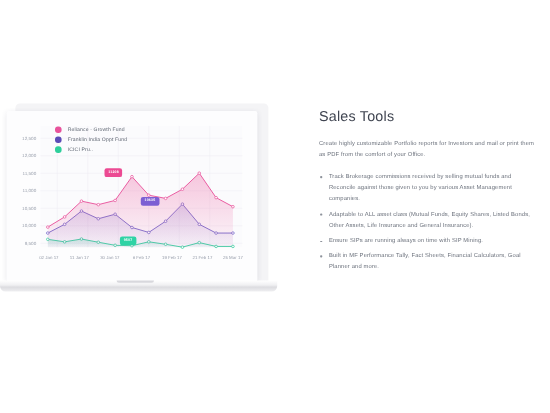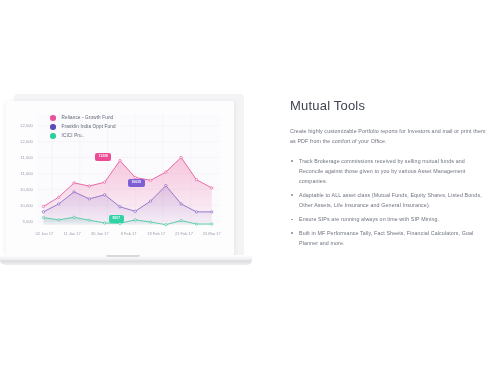--- a/index.html
+++ b/index.html
@@ -210,21 +210,21 @@
         <div class="badge indigo" style="left:122px; top:78px;">10635</div>
         <div class="badge green" style="left:103px; top:114px;">9507</div>
       </div>
     </div>
 
     <div class="laptop-base"></div>
     <div class="laptop-notch"></div>
   </div>
 
   <div class="copy">
-    <h1>Mutual Tools</h1>
+    <h1>Sales Tools</h1>
     <p class="lede">Create highly customizable Portfolio reports for Investors and mail or print them as PDF from the comfort of your Office.</p>
     <ul>
       <li>Track Brokerage commissions received by selling mutual funds and Reconcile against those given to you by various Asset Management companies.</li>
       <li>Adaptable to ALL asset class (Mutual Funds, Equity Shares, Listed Bonds, Other Assets, Life Insurance and General Insurance).</li>
       <li>Ensure SIPs are running always on time with SIP Mining.</li>
       <li>Built in MF Performance Tally, Fact Sheets, Financial Calculators, Goal Planner and more.</li>
     </ul>
   </div>
 
 </div>

